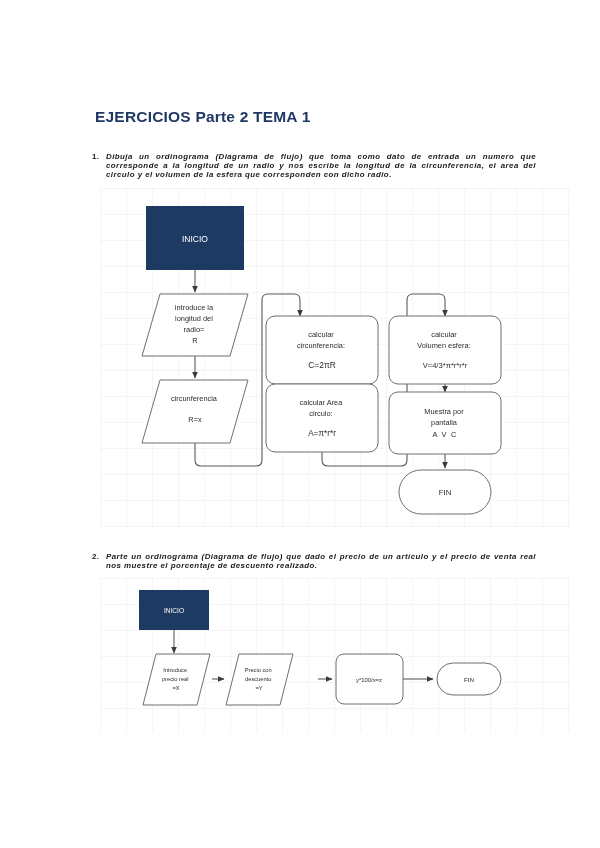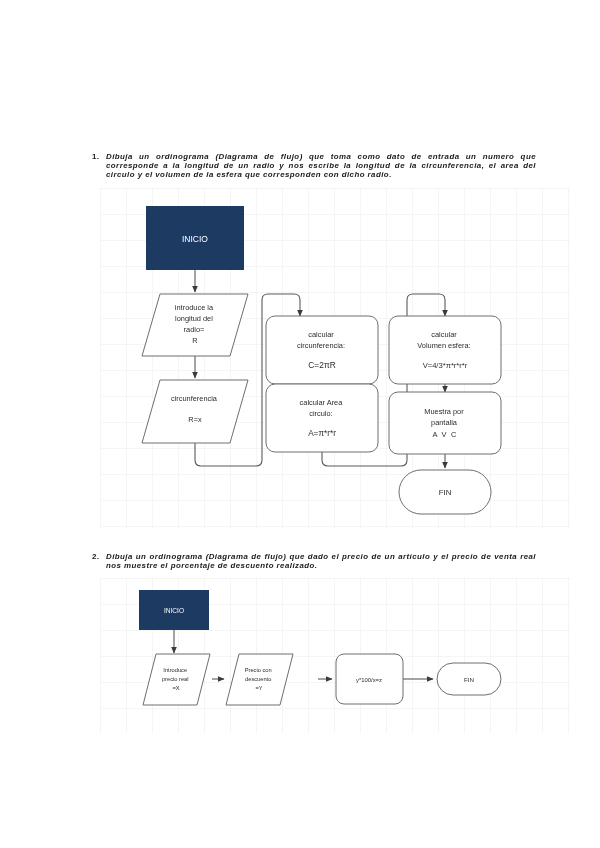--- a/index.html
+++ b/index.html
@@ -47,20 +47,21 @@
   .canvas svg { display:block; }
 
   #chart1 { left:100px; top:188px; }
   #chart2 { left:100px; top:578px; }
 </style>
 </head>
 <body>
 
 <div class="page">
 
+  <div class="doc-title">EJERCICIOS Parte 2 TEMA 1</div>
 
   <div class="li" id="item1">
     <span class="num">1.</span>
     <span class="txt">Dibuja un ordinograma (Diagrama de flujo) que toma como dato de entrada un numero que corresponde a la longitud de un radio y nos escribe la longitud de la circunferencia, el area del circulo y el volumen de la esfera que corresponden con dicho radio.</span>
   </div>
 
   <div class="canvas" id="chart1">
     <svg width="470" height="340" viewBox="0 0 470 340" xmlns="http://www.w3.org/2000/svg">
       <defs>
         <pattern id="g1" width="26" height="26" patternUnits="userSpaceOnUse">
@@ -150,21 +151,21 @@
 
       <g>
         <rect x="299" y="282" width="92" height="44" rx="22" ry="22" fill="#ffffff" stroke="#6e6e6e" stroke-width="1"></rect>
         <text x="345" y="307" font-family="Liberation Sans, sans-serif" font-size="7.8" fill="#2b2b2b" text-anchor="middle">FIN</text>
       </g>
     </svg>
   </div>
 
   <div class="li" id="item2">
     <span class="num">2.</span>
-    <span class="txt">Dibuja un ordinograma (Diagrama de flujo) que dado el precio de un artículo y el precio de venta real nos muestre el porcentaje de descuento realizado.</span>
+    <span class="txt">Parte un ordinograma (Diagrama de flujo) que dado el precio de un artículo y el precio de venta real nos muestre el porcentaje de descuento realizado.</span>
   </div>
 
   <div class="canvas" id="chart2">
     <svg width="470" height="155" viewBox="0 0 470 155" xmlns="http://www.w3.org/2000/svg">
       <defs>
         <pattern id="g2" width="26" height="26" patternUnits="userSpaceOnUse">
           <path d="M26 0 L0 0 0 26" fill="none" stroke="#ececec" stroke-width="1"></path>
         </pattern>
         <marker id="ah2" markerWidth="7" markerHeight="7" refX="5.5" refY="3" orient="auto">
           <path d="M0,0.4 L6,3 L0,5.6 z" fill="#3b3b3b"></path>

